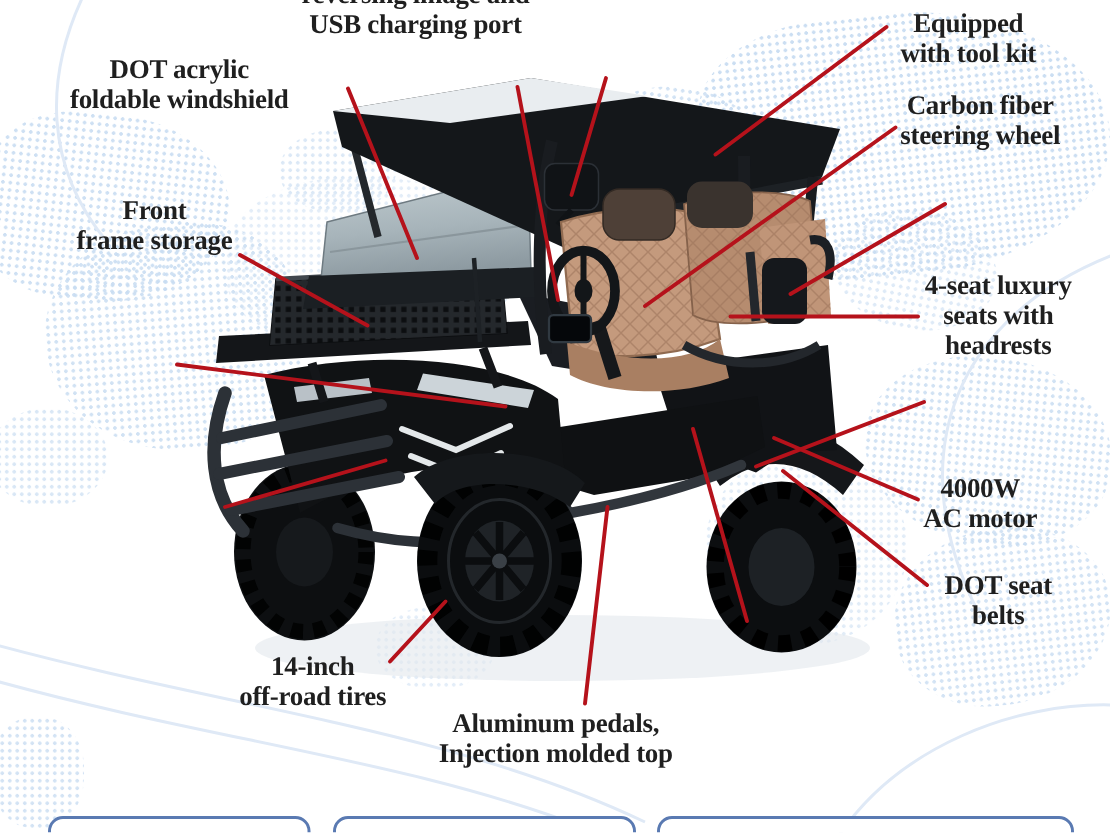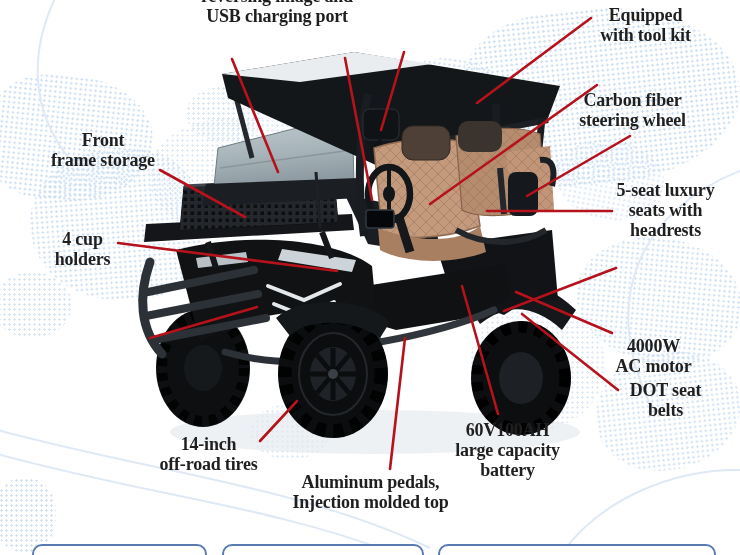--- a/index.html
+++ b/index.html
@@ -179,40 +179,37 @@
       <line class="leader" x1="150" y1="338" x2="257" y2="307"></line>
       <line class="leader" x1="618" y1="390" x2="522" y2="314"></line>
       <line class="leader" x1="260" y1="441" x2="297" y2="401"></line>
       <line class="leader" x1="498" y1="414" x2="462" y2="286"></line>
       <line class="leader" x1="390" y1="469" x2="405" y2="338"></line>
     </g>
   </svg>
 
   <div class="callout" style="left:182px;top:-14px;width:190px;">reversing image and
 USB charging port</div>
+  <div class="callout" style="left:17px;top:36px;width:205px;">DOT acrylic
+foldable windshield</div>
   <div class="callout" style="left:583px;top:5px;width:125px;">Equipped
 with tool kit</div>
-  <div class="callout" style="left:560px;top:60px;width:145px;margin-top:30px;">Carbon fiber
+  <div class="callout" style="left:581px;top:60px;width:145px;">Carbon fiber
 steering wheel</div>
   <div class="callout" style="left:23px;top:130px;width:160px;">Front
 frame storage</div>
-  <div class="callout" style="left:598px;top:180px;width:135px;">5-seat luxury
+  <div class="callout" style="left:598px;top:180px;width:135px;">4-seat luxury
 seats with
 headrests</div>
-  <div class="callout" style="left:20px;top:229px;width:125px;">4 cup
-holders</div>
-  <div class="callout" style="left:591px;top:315px;width:125px;margin-top:21px;">4000W
+  <div class="callout" style="left:591px;top:315px;width:125px;">4000W
 AC motor</div>
   <div class="callout" style="left:603px;top:380px;width:125px;">DOT seat
 belts</div>
   <div class="callout" style="left:136px;top:434px;width:145px;">14-inch
 off-road tires</div>
-  <div class="callout" style="left:435px;top:420px;width:145px;">60V100AH
-large capacity
-battery</div>
   <div class="callout" style="left:268px;top:472px;width:205px;">Aluminum pedals,
 Injection molded top</div>
 
   <div class="card" style="left:32px;width:175px;"></div>
   <div class="card" style="left:222px;width:202px;"></div>
   <div class="card" style="left:438px;width:278px;"></div>
 
 </div>
 
 </body></html>

